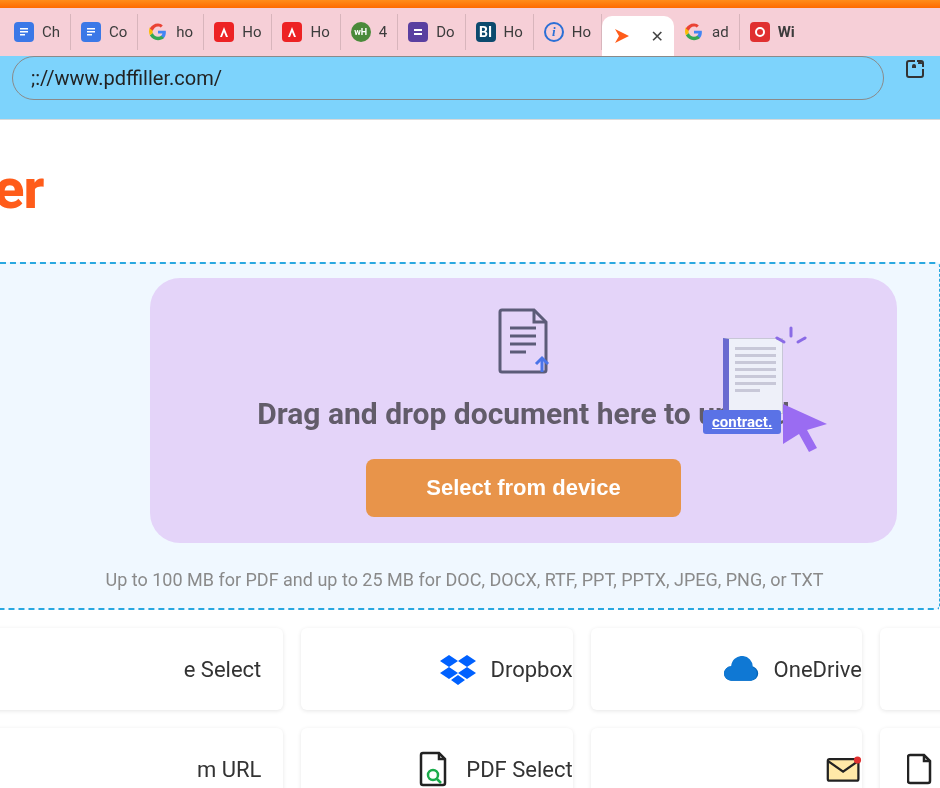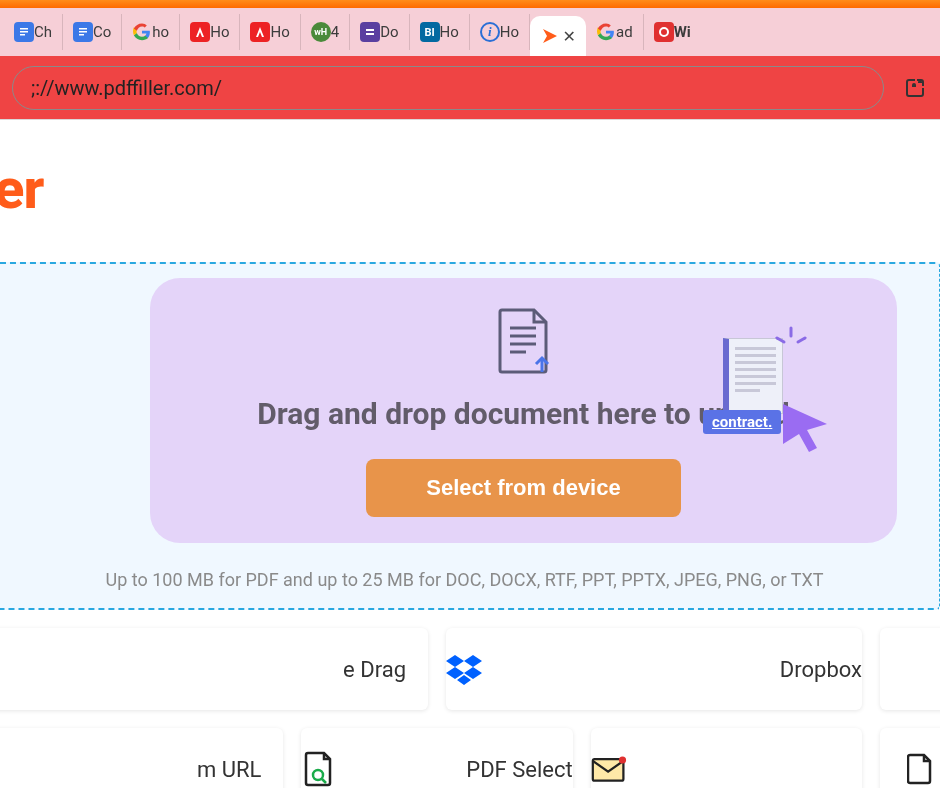--- a/index.html
+++ b/index.html
@@ -24,21 +24,21 @@
     background: #f6cfd7;
     display: flex;
     align-items: center;
     height: 48px;
     padding: 0 4px;
     gap: 0;
   }
   .tab {
     display: flex;
     align-items: center;
-    gap: 0;
+    gap: 8px;
     padding: 0 10px;
     height: 36px;
     font-size: 15px;
     color: #3c3c3c;
     border-right: 1px solid rgba(0,0,0,0.12);
     cursor: pointer;
   }
   .tab:last-child { border-right: none; font-weight: bold; }
   .tab.active {
     background: #fff;
@@ -56,26 +56,26 @@
   }
   .tab .closex {
     width: 18px; height:18px;
     display:flex;align-items:center;justify-content:center;
     font-size:16px;color:#444;
   }
 
   
   .addr-row {
     display:flex;
-    align-items:center;
+    align-items:flex-start;
     height:64px;
     padding:0 12px;
     gap:18px;
     border-bottom:1px solid #d9d9d9;
-    background:#ef4444;
+    background:#7dd3fc;
   }
   .addr-bar {
     flex:1;
     height:44px;
     border:1px solid #8a8a8a;
     border-radius:22px;
     display:flex;
     align-items:center;
     padding:0 18px;
     font-size:20px;
@@ -187,21 +187,21 @@
   }
   .card {
     flex:1;
     min-width:0;
     height:82px;
     background:#fff;
     border-radius:6px;
     box-shadow:0 1px 4px rgba(0,0,0,0.1);
     display:flex;
     align-items:center;
-    justify-content:space-between;
+    justify-content:flex-end;
     gap:14px;
     font-size:22px;
     color:#333;
     cursor:pointer;
   }
   .card.partial-left { justify-content:flex-end; padding-right:22px; border-radius:0 6px 6px 0; }
   .card.partial-right { justify-content:flex-start; padding-left:22px; border-radius:6px 0 0 6px; }
   .card .ico { width:36px;height:36px;display:flex;align-items:center;justify-content:center; }
 
 </style>
@@ -267,21 +267,21 @@
     <div class="tab">
       <div class="favicon" style="background: rgb(90, 63, 160);">
         <svg width="12" height="12" viewBox="0 0 12 12">
           <rect x="2" y="3" width="8" height="2" fill="#fff"></rect>
           <rect x="2" y="7" width="8" height="2" fill="#fff"></rect>
         </svg>
       </div>
       <span>Do</span>
     </div>
     <div class="tab">
-      <div class="favicon" style="background: #0369a1; color: rgb(255, 255, 255); font-size: 11px;">BI</div>
+      <div class="favicon" style="background: #0c4a6e; color: rgb(255, 255, 255); font-size: 14px;">BI</div>
       <span>Ho</span>
     </div>
     <div class="tab">
       <div class="favicon" style="border-radius: 50%; border: 2px solid rgb(42, 111, 214); color: rgb(42, 111, 214); font-family: serif; font-style: italic;">i</div>
       <span>Ho</span>
     </div>
     <div class="tab active">
       <div class="favicon">
         <svg width="18" height="18" viewBox="0 0 18 18">
           <path d="M2 2 L16 9 L2 16 L6 9 Z" fill="#ff5c1a"></path>
@@ -377,29 +377,38 @@
       <path d="M6 6 L50 26 L30 32 L40 50 L32 54 L22 36 L6 46 Z" fill="#9a6cf2"></path>
     </svg>
   </div>
 
   <div class="limits">Up to 100 MB for PDF and up to 25 MB for DOC, DOCX, RTF, PPT, PPTX, JPEG, PNG, or TXT</div>
 </div>
 
 <div class="cards-row" id="cards-row-1">
     <div class="card partial-left">
       <div class="ico"></div>
-      <span>e Drag</span>
+      <span>e Select</span>
     </div>
     <div class="card">
       <div class="ico">
         <svg width="36" height="32" viewBox="0 0 36 32">
           <path fill="#0061ff" d="M9 2 L18 8 L9 14 L0 8 Z M27 2 L36 8 L27 14 L18 8 Z M9 14 L18 20 L9 26 L0 20 Z M27 14 L36 20 L27 26 L18 20 Z M18 22 L25 27 L18 32 L11 27 Z"></path>
         </svg>
       </div>
       <span>Dropbox</span>
+    </div>
+    <div class="card">
+      <div class="ico">
+        <svg width="40" height="26" viewBox="0 0 40 26">
+          <path fill="#0364b8" d="M12 6 a10 10 0 0 1 18 4 a8 8 0 0 1 8 8 a8 8 0 0 1-8 8 h-22 a8 8 0 0 1 0-16 a10 10 0 0 1 4-4z"></path>
+          <path fill="#0f78d4" d="M8 10 a8 8 0 0 0 0 16 h22 a8 8 0 0 0 2-15 a12 12 0 0 0-24-1z"></path>
+        </svg>
+      </div>
+      <span>OneDrive</span>
     </div>
     <div class="card partial-right" style="flex: 0 0 70px;"></div>
   </div>
 
 <div class="cards-row" id="cards-row-2">
     <div class="card partial-left">
       <span>m URL</span>
     </div>
     <div class="card">
       <div class="ico">

